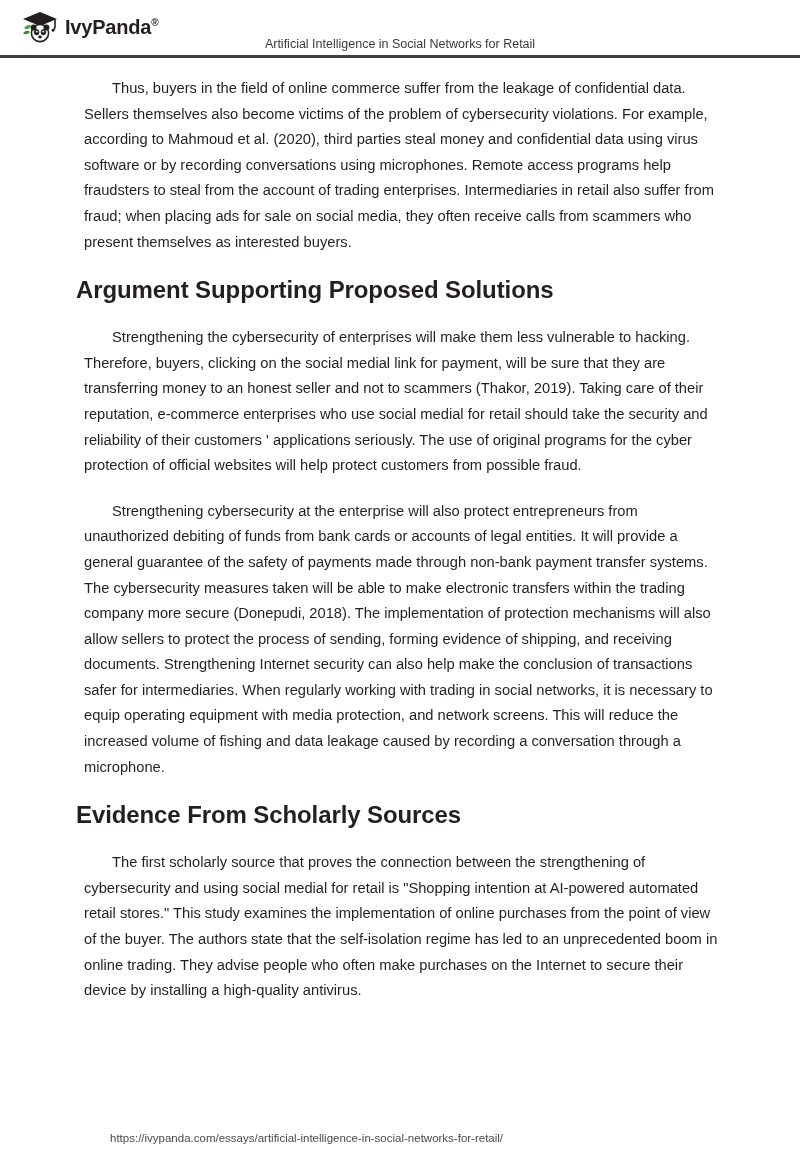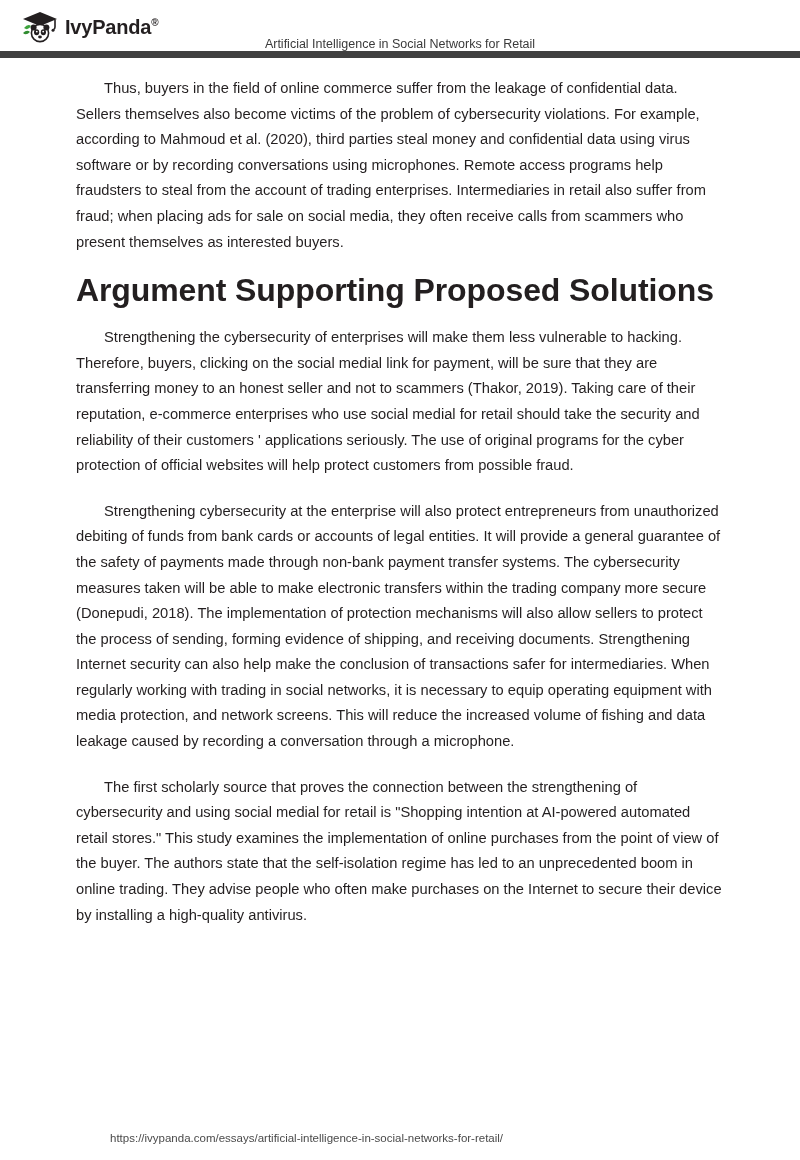--- a/index.html
+++ b/index.html
@@ -13,21 +13,21 @@
     font-family: "Liberation Sans", sans-serif;
     color: #231f20;
     position: relative;
     overflow: hidden;
   }
 
   
   .page-header {
     position: relative;
     height: 58px;
-    border-bottom: 7px solid #404040;
+    border-bottom: 3px solid #404040;
     box-sizing: border-box;
   }
   .brand {
     position: absolute;
     left: 22px;
     top: 10px;
     display: flex;
     align-items: center;
     gap: 7px;
     text-decoration: none;
@@ -63,27 +63,27 @@
   }
 
   
   .content {
     padding: 18px 76px 0 76px;
     box-sizing: border-box;
   }
   p.body-par {
     font-size: 14.7px;
     line-height: 25.6px;
-    margin: 0 0 20px 0;
+    margin: 0 0 20px 8px;
     text-indent: 28px;
     text-align: left;
     color: #231f20;
   }
   h2.section-head {
-    font-size: 32px;
+    font-size: 24px;
     font-weight: bold;
     line-height: 30px;
     margin: 15px 0 20px 0;
     color: #231f20;
     letter-spacing: -0.1px;
   }
 
   
   .page-footer {
     position: absolute;
@@ -132,18 +132,19 @@
     </span>
   </div>
   <div class="doc-title">Artificial Intelligence in Social Networks for Retail</div>
 </div>
 
 <div class="content">
   <p class="body-par">Thus, buyers in the field of online commerce suffer from the leakage of confidential data. Sellers themselves also become victims of the problem of cybersecurity violations. For example, according to Mahmoud et al. (2020), third parties steal money and confidential data using virus software or by recording conversations using microphones. Remote access programs help fraudsters to steal from the account of trading enterprises. Intermediaries in retail also suffer from fraud; when placing ads for sale on social media, they often receive calls from scammers who present themselves as interested buyers.</p>
   <h2 class="section-head">Argument Supporting Proposed Solutions</h2>
   <p class="body-par">Strengthening the cybersecurity of enterprises will make them less vulnerable to hacking. Therefore, buyers, clicking on the social medial link for payment, will be sure that they are transferring money to an honest seller and not to scammers (Thakor, 2019). Taking care of their reputation, e-commerce enterprises who use social medial for retail should take the security and reliability of their customers ' applications seriously. The use of original programs for the cyber protection of official websites will help protect customers from possible fraud.</p>
   <p class="body-par">Strengthening cybersecurity at the enterprise will also protect entrepreneurs from unauthorized debiting of funds from bank cards or accounts of legal entities. It will provide a general guarantee of the safety of payments made through non-bank payment transfer systems. The cybersecurity measures taken will be able to make electronic transfers within the trading company more secure (Donepudi, 2018). The implementation of protection mechanisms will also allow sellers to protect the process of sending, forming evidence of shipping, and receiving documents. Strengthening Internet security can also help make the conclusion of transactions safer for intermediaries. When regularly working with trading in social networks, it is necessary to equip operating equipment with media protection, and network screens. This will reduce the increased volume of fishing and data leakage caused by recording a conversation through a microphone.</p>
+  <h2 class="section-head">Evidence From Scholarly Sources</h2>
   <p class="body-par">The first scholarly source that proves the connection between the strengthening of cybersecurity and using social medial for retail is "Shopping intention at AI-powered automated retail stores." This study examines the implementation of online purchases from the point of view of the buyer. The authors state that the self-isolation regime has led to an unprecedented boom in online trading. They advise people who often make purchases on the Internet to secure their device by installing a high-quality antivirus.</p>
 </div>
 
 <div class="page-footer">
   <a href="#">https://ivypanda.com/essays/artificial-intelligence-in-social-networks-for-retail/</a>
 </div>
 
 </body></html>

